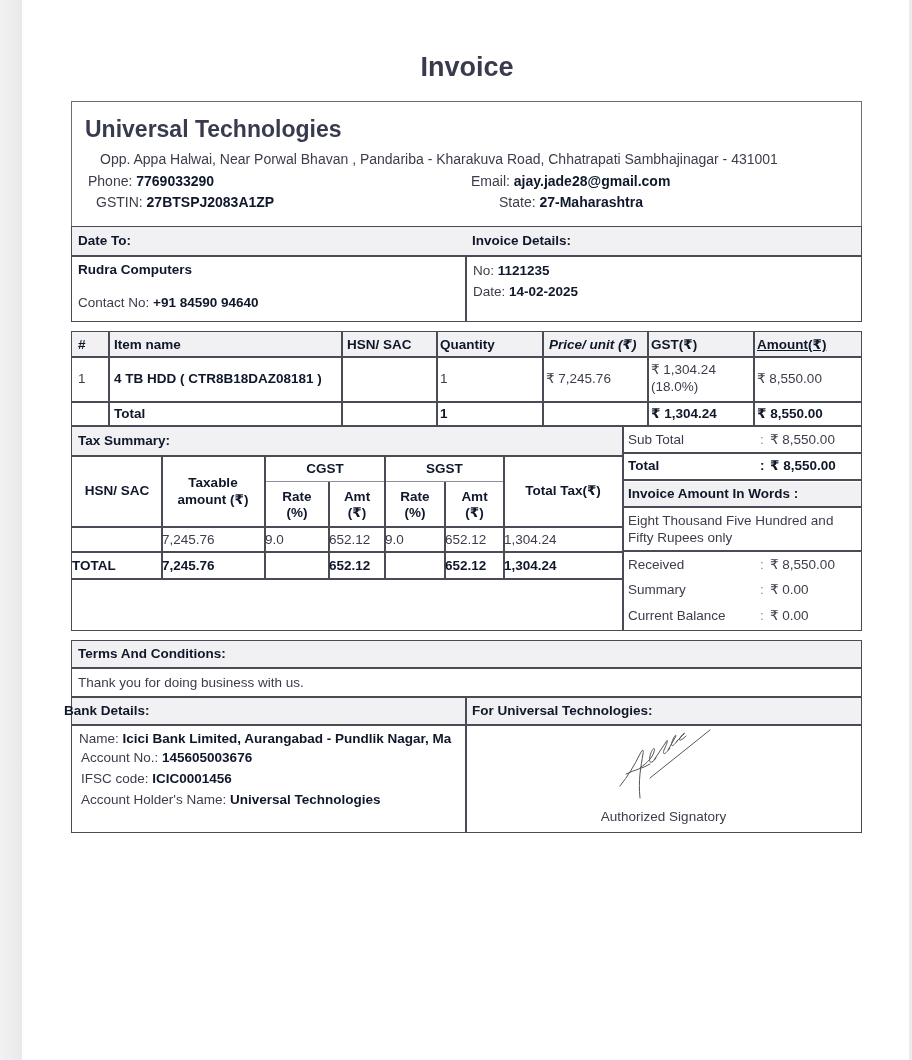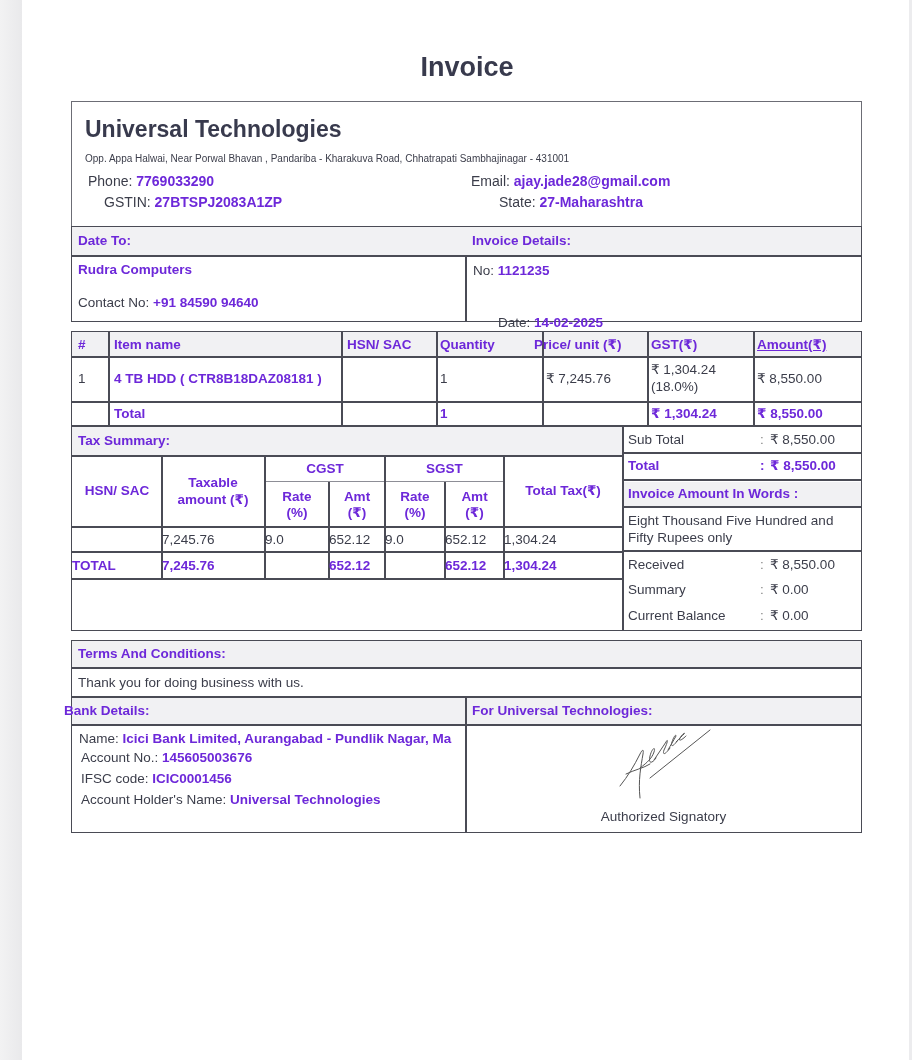--- a/index.html
+++ b/index.html
@@ -10,67 +10,67 @@
   .shade-right { position: absolute; right: 0; top: 0; width: 3px; height: 1060px; background: #ececee; }
   .abs { position: absolute; }
   .title { left: 0; width: 934px; top: 52px; text-align: center; font-size: 27px; font-weight: bold; color: #383a4d; }
   .box { position: absolute; border: 1.5px solid #4a4b55; }
   .hline { position: absolute; height: 2px; background: #4a4b55; }
   .vline { position: absolute; width: 2px; background: #4a4b55; }
   .thin-h { position: absolute; height: 1px; background: #8d8e96; }
   .gray { position: absolute; background: #f1f1f3; }
   .t { position: absolute; font-size: 14px; white-space: nowrap; line-height: 16px; color: #3b3d4a; }
   .t13 { font-size: 13.5px; }
-  .bold { font-weight: bold; color: #6d28d9; }
+  .bold { font-weight: bold; color: #0f172a; }
   .r { }
   .c { text-align: center; }
 </style>
 </head>
 <body>
 
 <div class="shade-left"></div>
 <div class="shade-right"></div>
 
 <div class="abs title">Invoice</div>
 
 <div class="box" style="left:71px; top:101px; width:791px; height:126px; border-color:#6c6d75;"></div>
 <div class="t bold" style="left:85px; top:116px; font-size:23px; line-height:26px; color:#383a4d;">Universal Technologies</div>
-<div class="t" style="left:85px; top:151px; font-size:10px;">Opp. Appa Halwai, Near Porwal Bhavan , Pandariba - Kharakuva Road, Chhatrapati Sambhajinagar - 431001</div>
+<div class="t" style="left:100px; top:151px; font-size:14px;">Opp. Appa Halwai, Near Porwal Bhavan , Pandariba - Kharakuva Road, Chhatrapati Sambhajinagar - 431001</div>
 <div class="t" style="left:88px; top:173px;"><span>Phone: </span><span class="bold">7769033290</span></div>
-<div class="t" style="left:104px; top:194px;"><span>GSTIN: </span><span class="bold">27BTSPJ2083A1ZP</span></div>
+<div class="t" style="left:96px; top:194px;"><span>GSTIN: </span><span class="bold">27BTSPJ2083A1ZP</span></div>
 <div class="t" style="left:471px; top:173px;"><span>Email: </span><span class="bold">ajay.jade28@gmail.com</span></div>
 <div class="t" style="left:471px; top:194px;margin-left:28px;"><span>State: </span><span class="bold">27-Maharashtra</span></div>
 
 <div class="gray" style="left:72px; top:227px; width:789px; height:29px;"></div>
 <div class="box" style="left:71px; top:226px; width:791px; height:96px;"></div>
 <div class="hline" style="left:71px; top:255px; width:791px;"></div>
 <div class="vline" style="left:465px; top:256px; height:66px;"></div>
 <div class="t bold t13" style="left:78px; top:233px;">Date To:</div>
 <div class="t bold t13" style="left:472px; top:233px;">Invoice Details:</div>
 <div class="t bold t13" style="left:78px; top:262px;">Rudra Computers</div>
 <div class="t t13" style="left:78px; top:295px;"><span>Contact No: </span><span class="bold">+91 84590 94640</span></div>
 <div class="t t13" style="left:473px; top:263px;"><span>No: </span><span class="bold">1121235</span></div>
-<div class="t t13" style="left:498px; top:284px;margin-top:31px;"><span>Date: </span><span class="bold">14-02-2025</span></div>
+<div class="t t13" style="left:473px; top:284px;"><span>Date: </span><span class="bold">14-02-2025</span></div>
 
 <div class="gray" style="left:72px; top:332px; width:789px; height:25px;"></div>
 <div class="box" style="left:71px; top:331px; width:791px; height:95px;"></div>
 <div class="hline" style="left:71px; top:356px; width:791px;"></div>
 <div class="hline" style="left:71px; top:401px; width:791px;"></div>
 <div class="vline" style="left:108px; top:331px; height:95px;"></div>
 <div class="vline" style="left:341px; top:331px; height:95px;"></div>
 <div class="vline" style="left:436px; top:331px; height:95px;"></div>
 <div class="vline" style="left:542px; top:331px; height:95px;"></div>
 <div class="vline" style="left:647px; top:331px; height:95px;"></div>
 <div class="vline" style="left:753px; top:331px; height:95px;"></div>
 
 <div class="t bold t13" style="left:78px; top:337px;">#</div>
 <div class="t bold t13" style="left:114px; top:337px;">Item name</div>
 <div class="t bold t13" style="left:347px; top:337px;">HSN/ SAC</div>
 <div class="t bold t13 r" style="left:440px; width:98px; top:337px;">Quantity</div>
-<div class="t bold t13 r" style="left:534px; width:97px; top:337px;">Price/ unit (₹)</div>
+<div class="t bold t13 r" style="left:549px; width:97px; top:337px;font-style:italic;">Price/ unit (₹)</div>
 <div class="t bold t13 r" style="left:651px; width:98px; top:337px;">GST(₹)</div>
 <div class="t bold t13 r" style="left:757px; width:99px; top:337px;text-decoration:underline;">Amount(₹)</div>
 
 <div>
   <div class="t t13" style="left:78px; top:371px;">1</div>
   <div class="t bold t13" style="left:114px; top:371px;">4 TB HDD ( CTR8B18DAZ08181 )</div>
   <div class="t t13" style="left:347px; top:371px;"></div>
   <div class="t t13 r" style="left:440px; width:98px; top:371px;">1</div>
   <div class="t t13 r" style="left:546px; width:97px; top:371px;">₹ 7,245.76</div>
   <div class="t t13 r" style="left:651px; width:98px; top:362px;">₹ 1,304.24</div>

